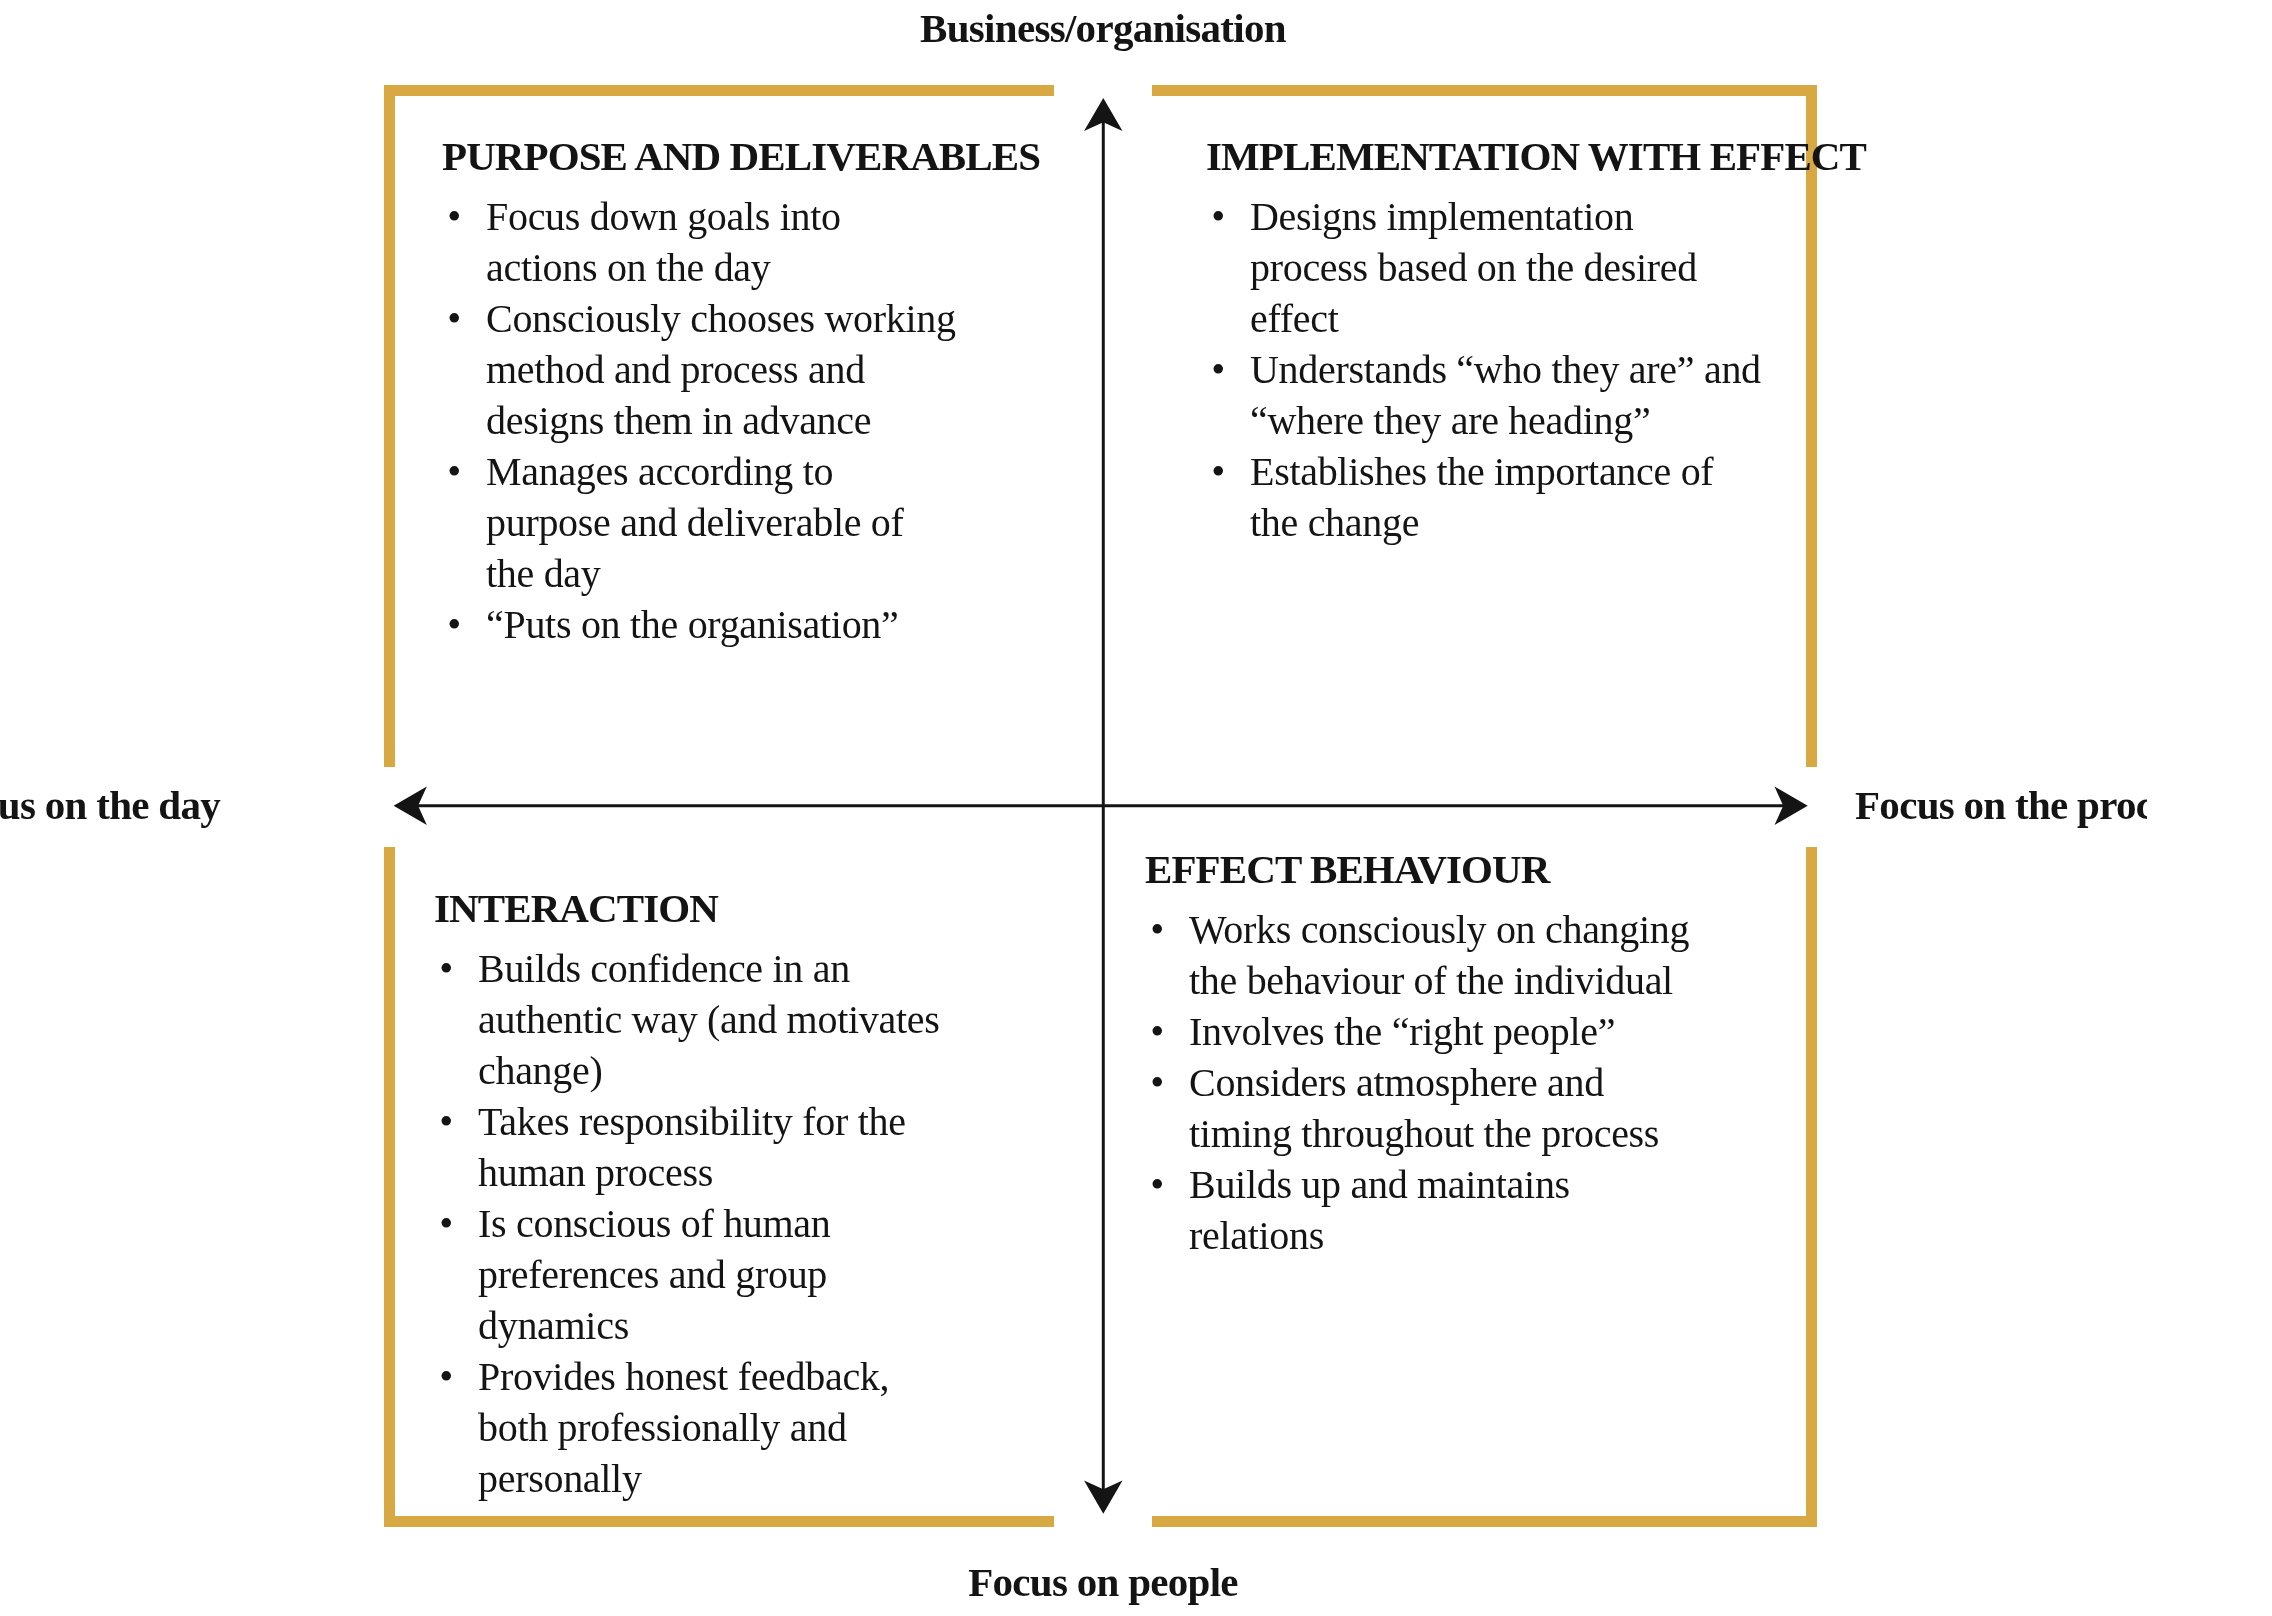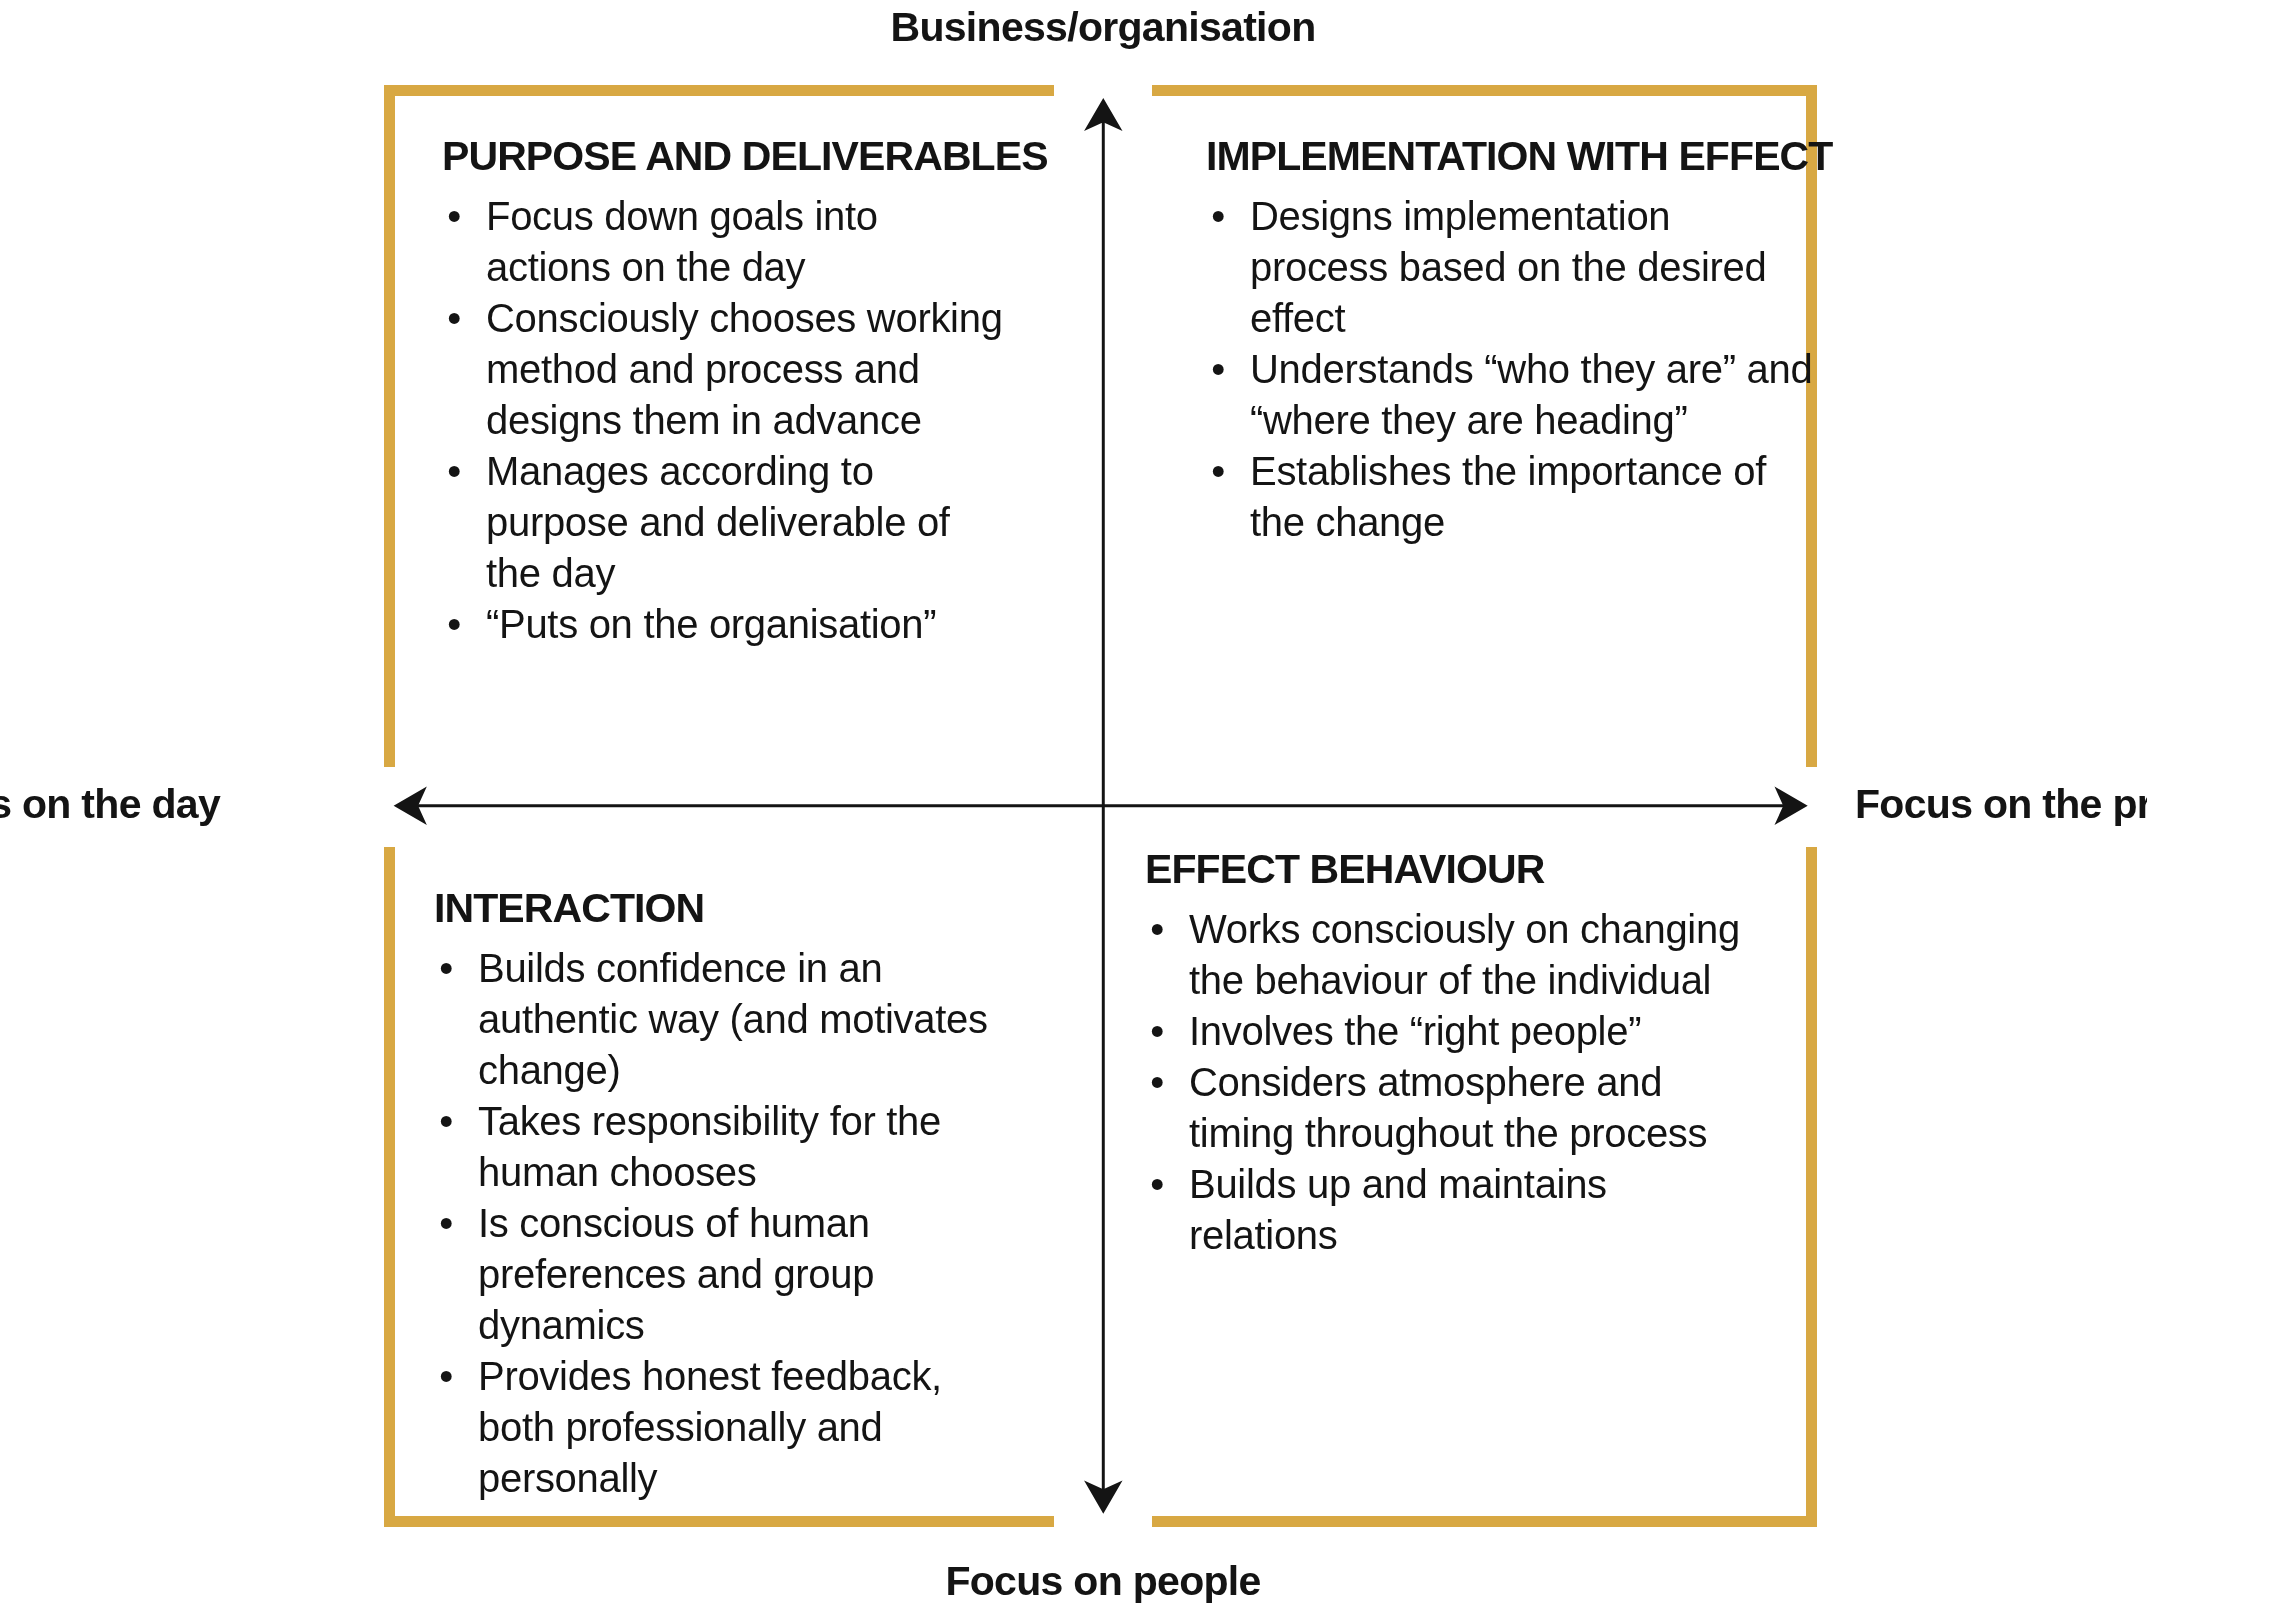--- a/index.html
+++ b/index.html
@@ -1,20 +1,20 @@
 <!DOCTYPE html>
 <html style="--gold: #D8A843; --ink: #141414; --bg: #FFFFFF;font-size:14px"><head>
 <meta charset="utf-8">
 <style>
   html,body{margin:0;padding:0;background:#ffffff;}
   .canvas{
     position:relative;
     width:2147px;height:1616px;
     background:var(--bg,#fff);
-    font-family:Liberation Sans, sans-serif;
+    font-family:Liberation Serif, serif;
     color:var(--ink,#141414);
     overflow:hidden;
   }
   .frame{
     position:absolute;
     left:384px;top:85px;width:1433px;height:1442px;
     border:11.4px solid var(--gold,#D8A843);
     box-sizing:border-box;
   }
   .gap-mask{position:absolute;background:var(--bg,#fff);}
@@ -115,21 +115,21 @@
       </ul>
   </div>
 
   <div class="quadrant q-bl">
     <h3 class="q-title">INTERACTION</h3>
     <ul class="bullet-list">
         <li>Builds confidence in an
 authentic way (and motivates
 change)</li>
         <li>Takes responsibility for the
-human chooses</li>
+human process</li>
         <li>Is conscious of human
 preferences and group
 dynamics</li>
         <li>Provides honest feedback,
 both professionally and
 personally</li>
       </ul>
   </div>
 
   <div class="quadrant q-br">

